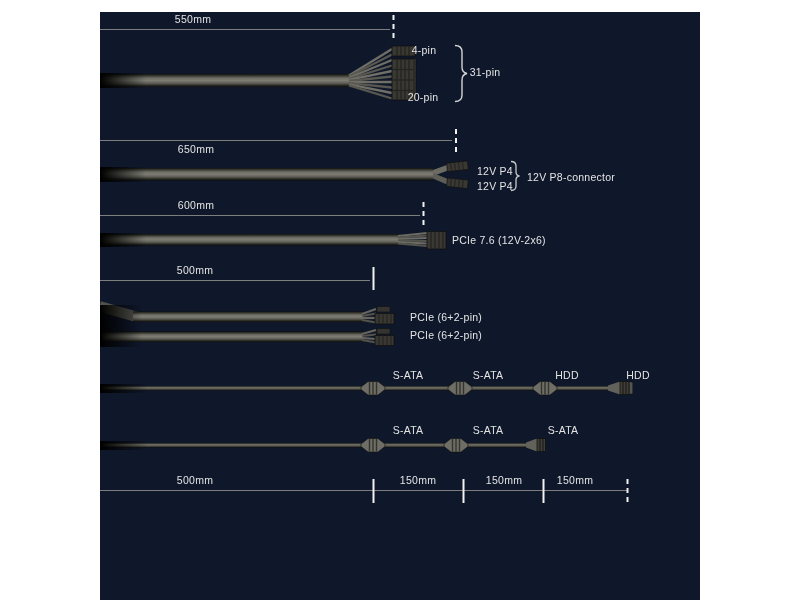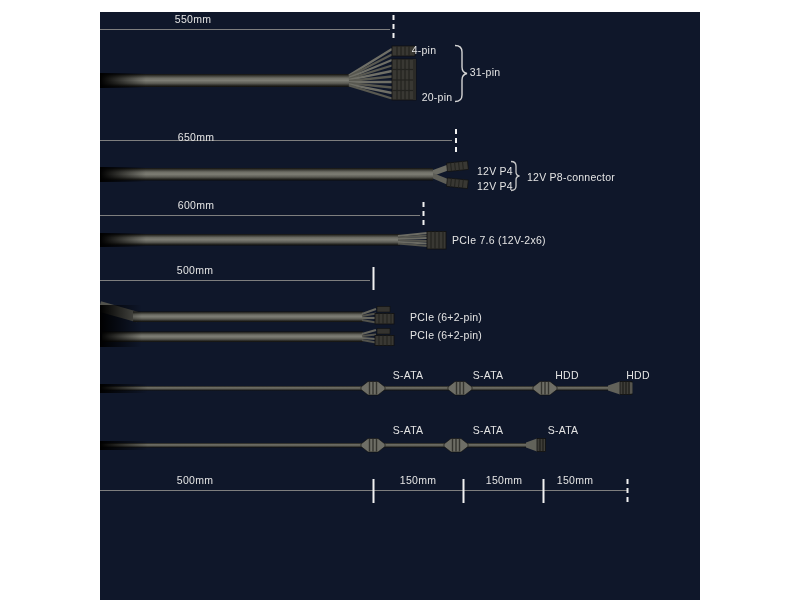--- a/index.html
+++ b/index.html
@@ -244,24 +244,24 @@
         <g stroke="#1d1d1a" stroke-width="1.2">
             <line x1="440" y1="426.5" x2="440" y2="439.5"></line>
             <line x1="443" y1="426.5" x2="443" y2="439.5"></line>
           </g>
       </g>
       <rect x="0" y="429" width="48" height="9" fill="url(#fadeL)"></rect>
     </svg>
 
     <div class="lbl c" style="left:93px;top:2px">550mm</div>
     <div class="lbl c" style="left:324px;top:33px">4-pin</div>
-    <div class="lbl c" style="left:337px;top:80px">20-pin</div>
+    <div class="lbl c" style="left:323px;top:80px">20-pin</div>
     <div class="lbl c" style="left:385px;top:55px">31-pin</div>
 
-    <div class="lbl c" style="left:96px;top:120px">650mm</div>
+    <div class="lbl c" style="left:96px;top:132px">650mm</div>
     <div class="lbl" style="left:377px;top:154px">12V P4</div>
     <div class="lbl" style="left:377px;top:169px">12V P4</div>
     <div class="lbl" style="left:427px;top:160px">12V P8-connector</div>
 
     <div class="lbl c" style="left:96px;top:188px">600mm</div>
     <div class="lbl" style="left:352px;top:223px">PCIe 7.6 (12V-2x6)</div>
 
     <div class="lbl c" style="left:95px;top:253px">500mm</div>
     <div class="lbl" style="left:310px;top:300px">PCIe (6+2-pin)</div>
     <div class="lbl" style="left:310px;top:318px">PCIe (6+2-pin)</div>

